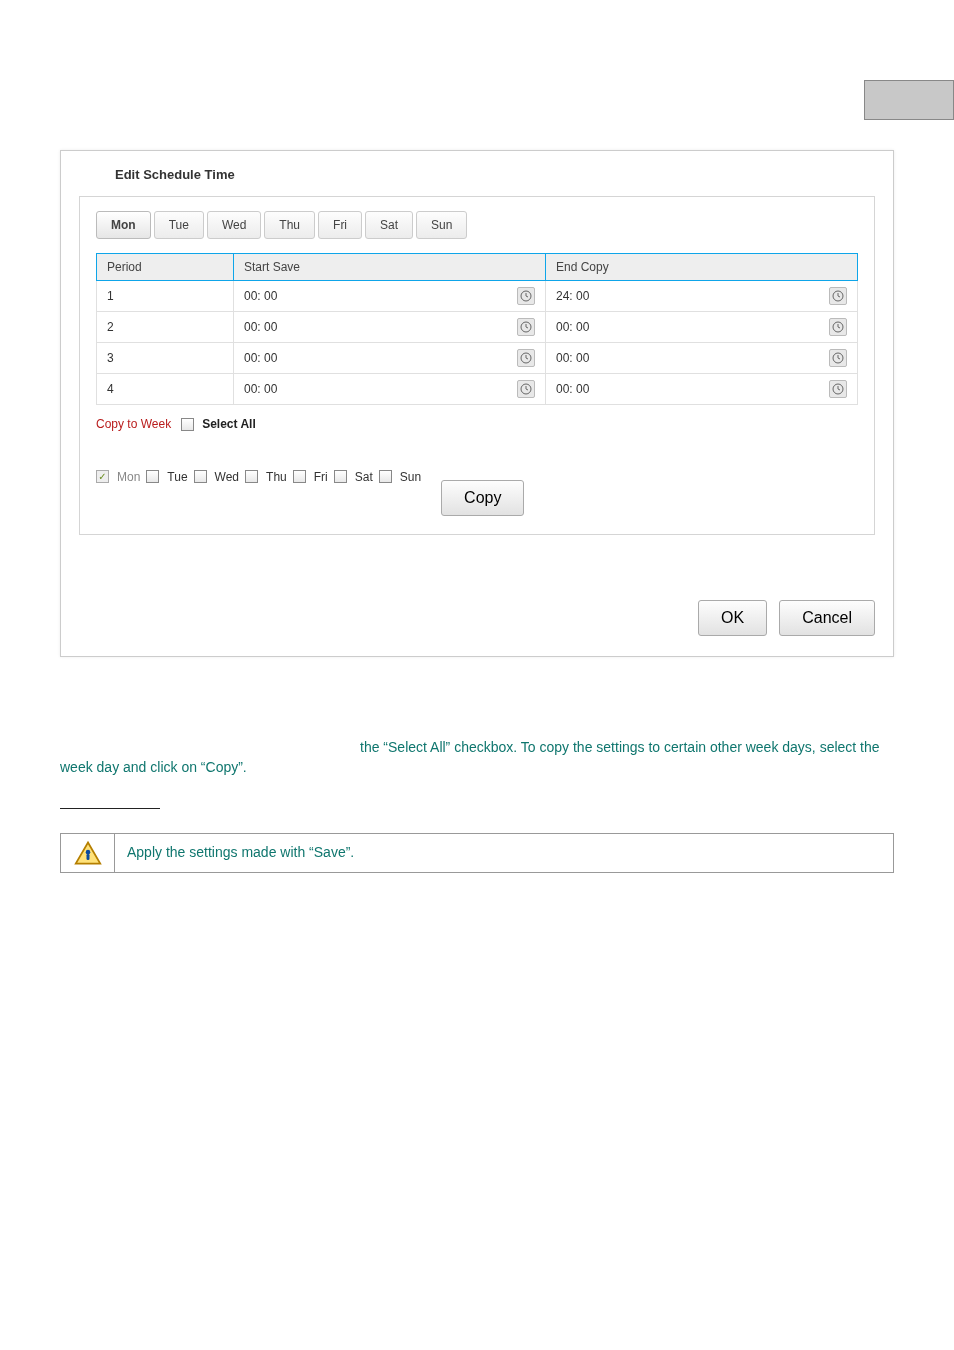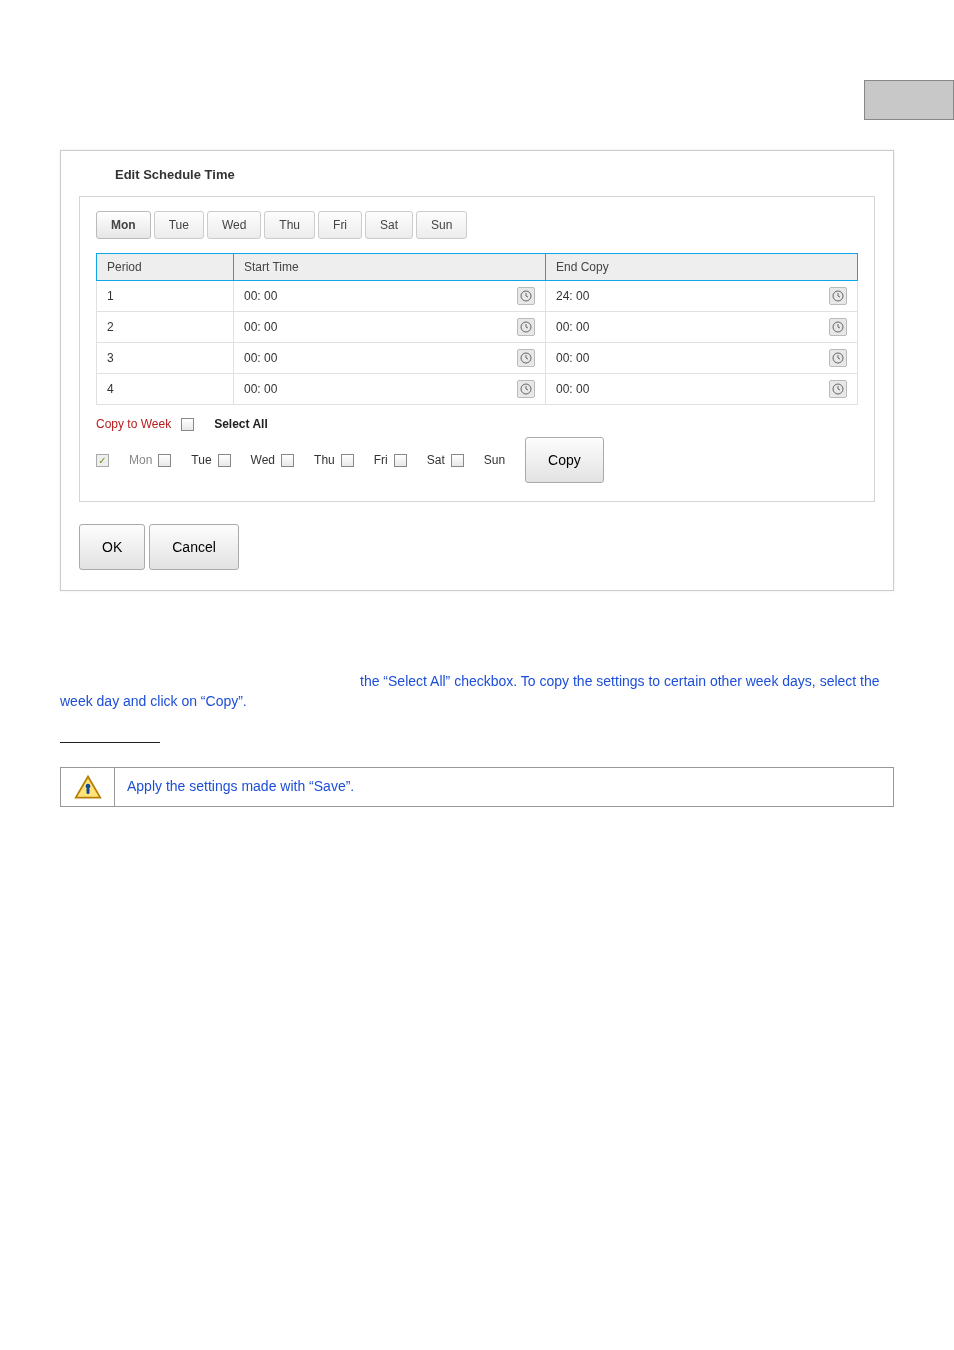--- a/index.html
+++ b/index.html
@@ -89,54 +89,56 @@
     font-size: 12px;
     display: flex;
     align-items: center;
     flex-wrap: wrap;
     gap: 6px;
   }
   .copy-label { color: #b91c1c; margin-right: 4px; }
   .chk {
     display: inline-flex;
     align-items: center;
-    gap: 20px;
+    gap: 8px;
     font-size: 12px;
     color: #333;
   }
   .chk-box {
     width: 13px; height: 13px;
     border: 1px solid #888;
     background: linear-gradient(#fff,#e8e8e8);
     display: inline-flex;
     align-items: center;
     justify-content: center;
     font-size: 10px;
     color: #6b8e23;
   }
   .chk.disabled .chk-box { background: #eee; border-color:#aaa; }
   .chk.disabled { color: #888; }
   .select-all-bold { font-weight: bold; color:#222; }
   .btn {
-    padding: 14px 22px;
-    font-size: 14px;
+    padding: 8px 22px;
+    font-size: 16px;
     border: 1px solid #aaa;
     background: linear-gradient(#fdfdfd,#e2e2e2);
     border-radius: 3px;
     cursor: pointer;
+    margin-top: 43px;
   }
   .dialog-footer {
     display: flex;
-    gap: 4px;
+    justify-content: flex-end;
+    gap: 12px;
     margin-top: 22px;
   }
   .body-text {
     margin-top: 80px;
     font-size: 14px;
-    color: #1d4ed8;
+    color: #0f766e;
     line-height: 1.45;
   }
   .body-text p { margin: 0 0 12px 0; }
   .hr-short {
     width: 100px;
     border: none;
     border-top: 1.3px solid #222;
     margin: 30px 0 14px 0;
   }
   .info-box {
@@ -177,21 +179,21 @@
       <div class="tab">Thu</div>
       <div class="tab">Fri</div>
       <div class="tab">Sat</div>
       <div class="tab">Sun</div>
     </div>
 
     <table class="schedule">
       <thead>
         <tr>
           <th style="width:18%">Period</th>
-          <th style="width:41%">Start Time</th>
+          <th style="width:41%">Start Save</th>
           <th style="width:41%">End Copy</th>
         </tr>
       </thead>
       <tbody id="schedule-body">
           <tr>
             <td>1</td>
             <td>
               <div class="time-cell">
                 <span>00: 00</span>
                 <span class="clock-btn">

